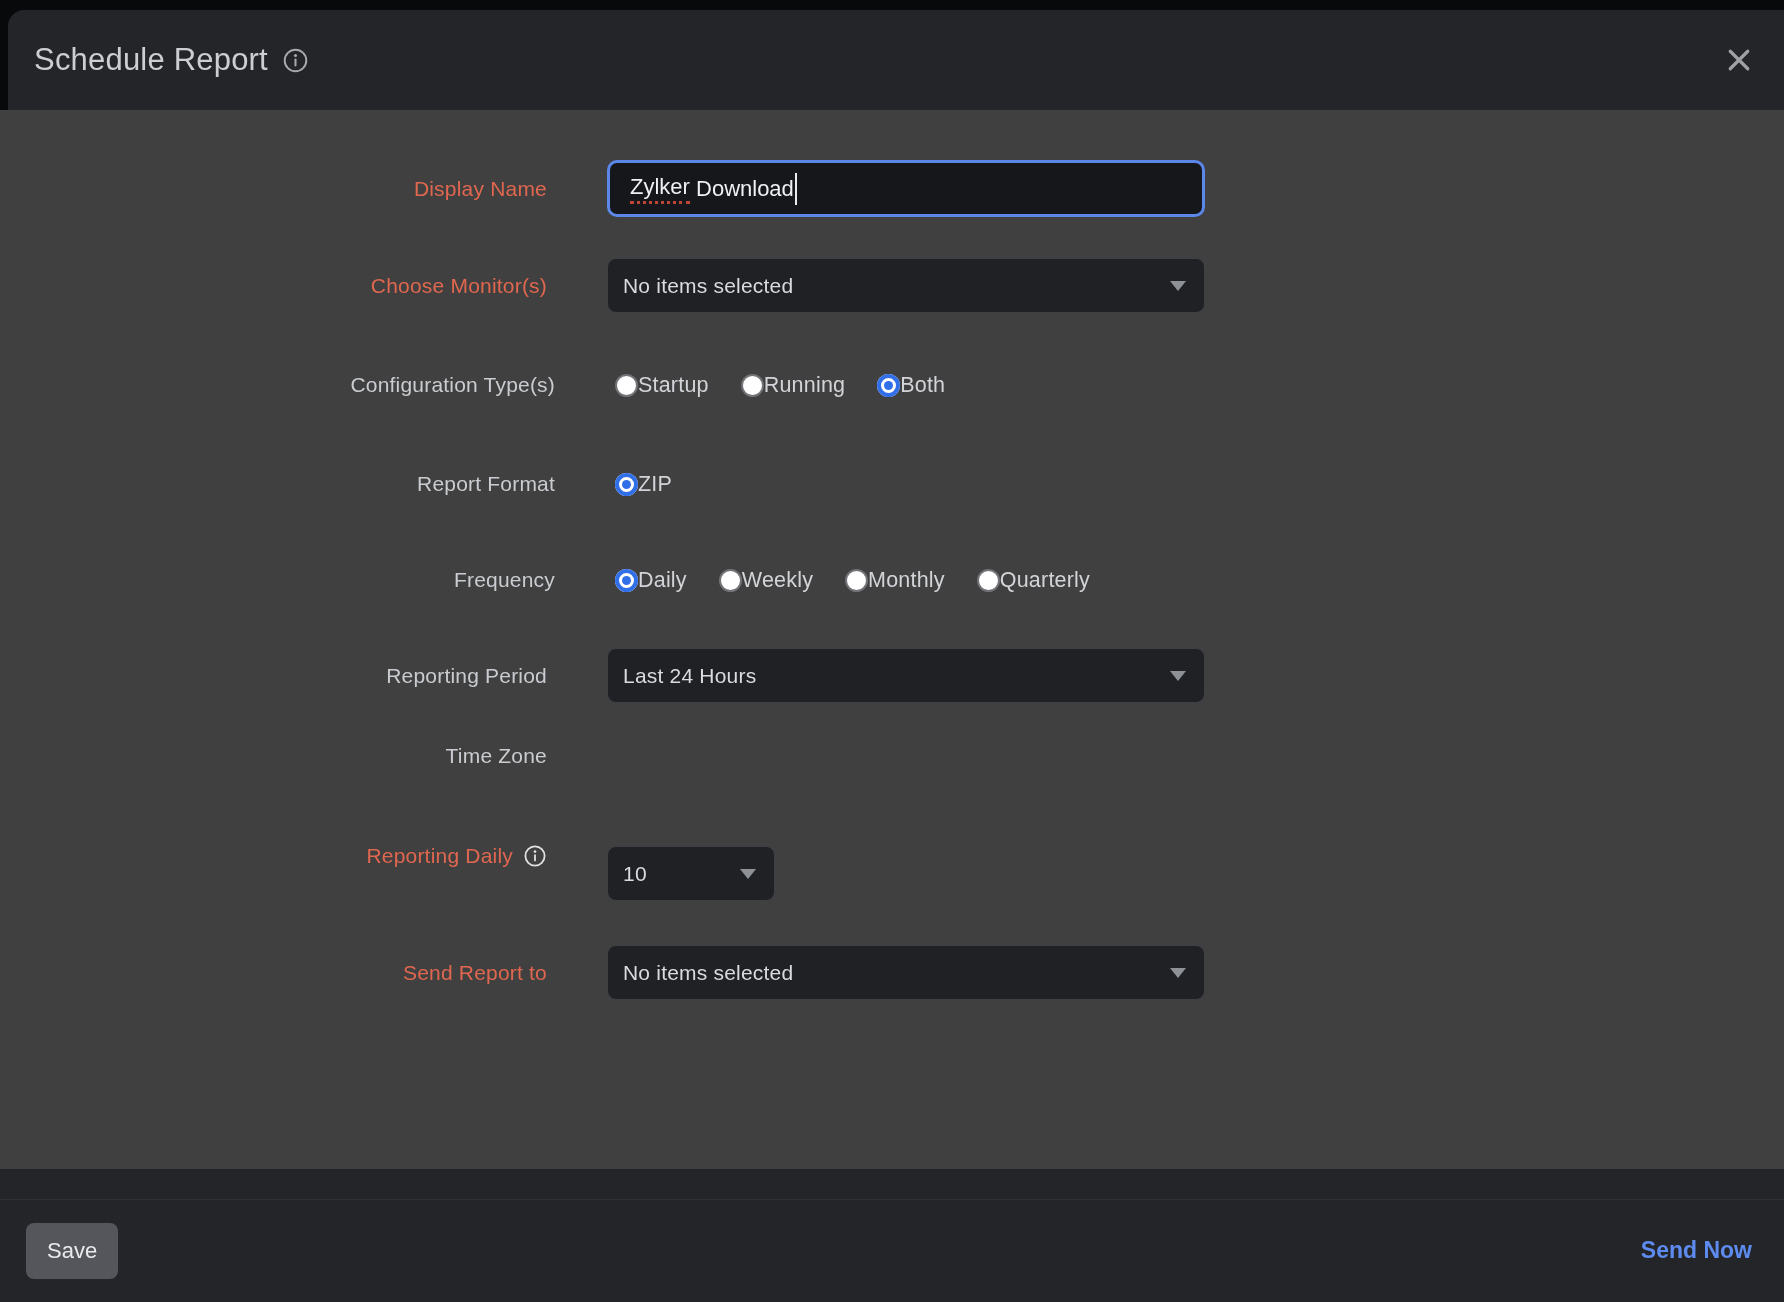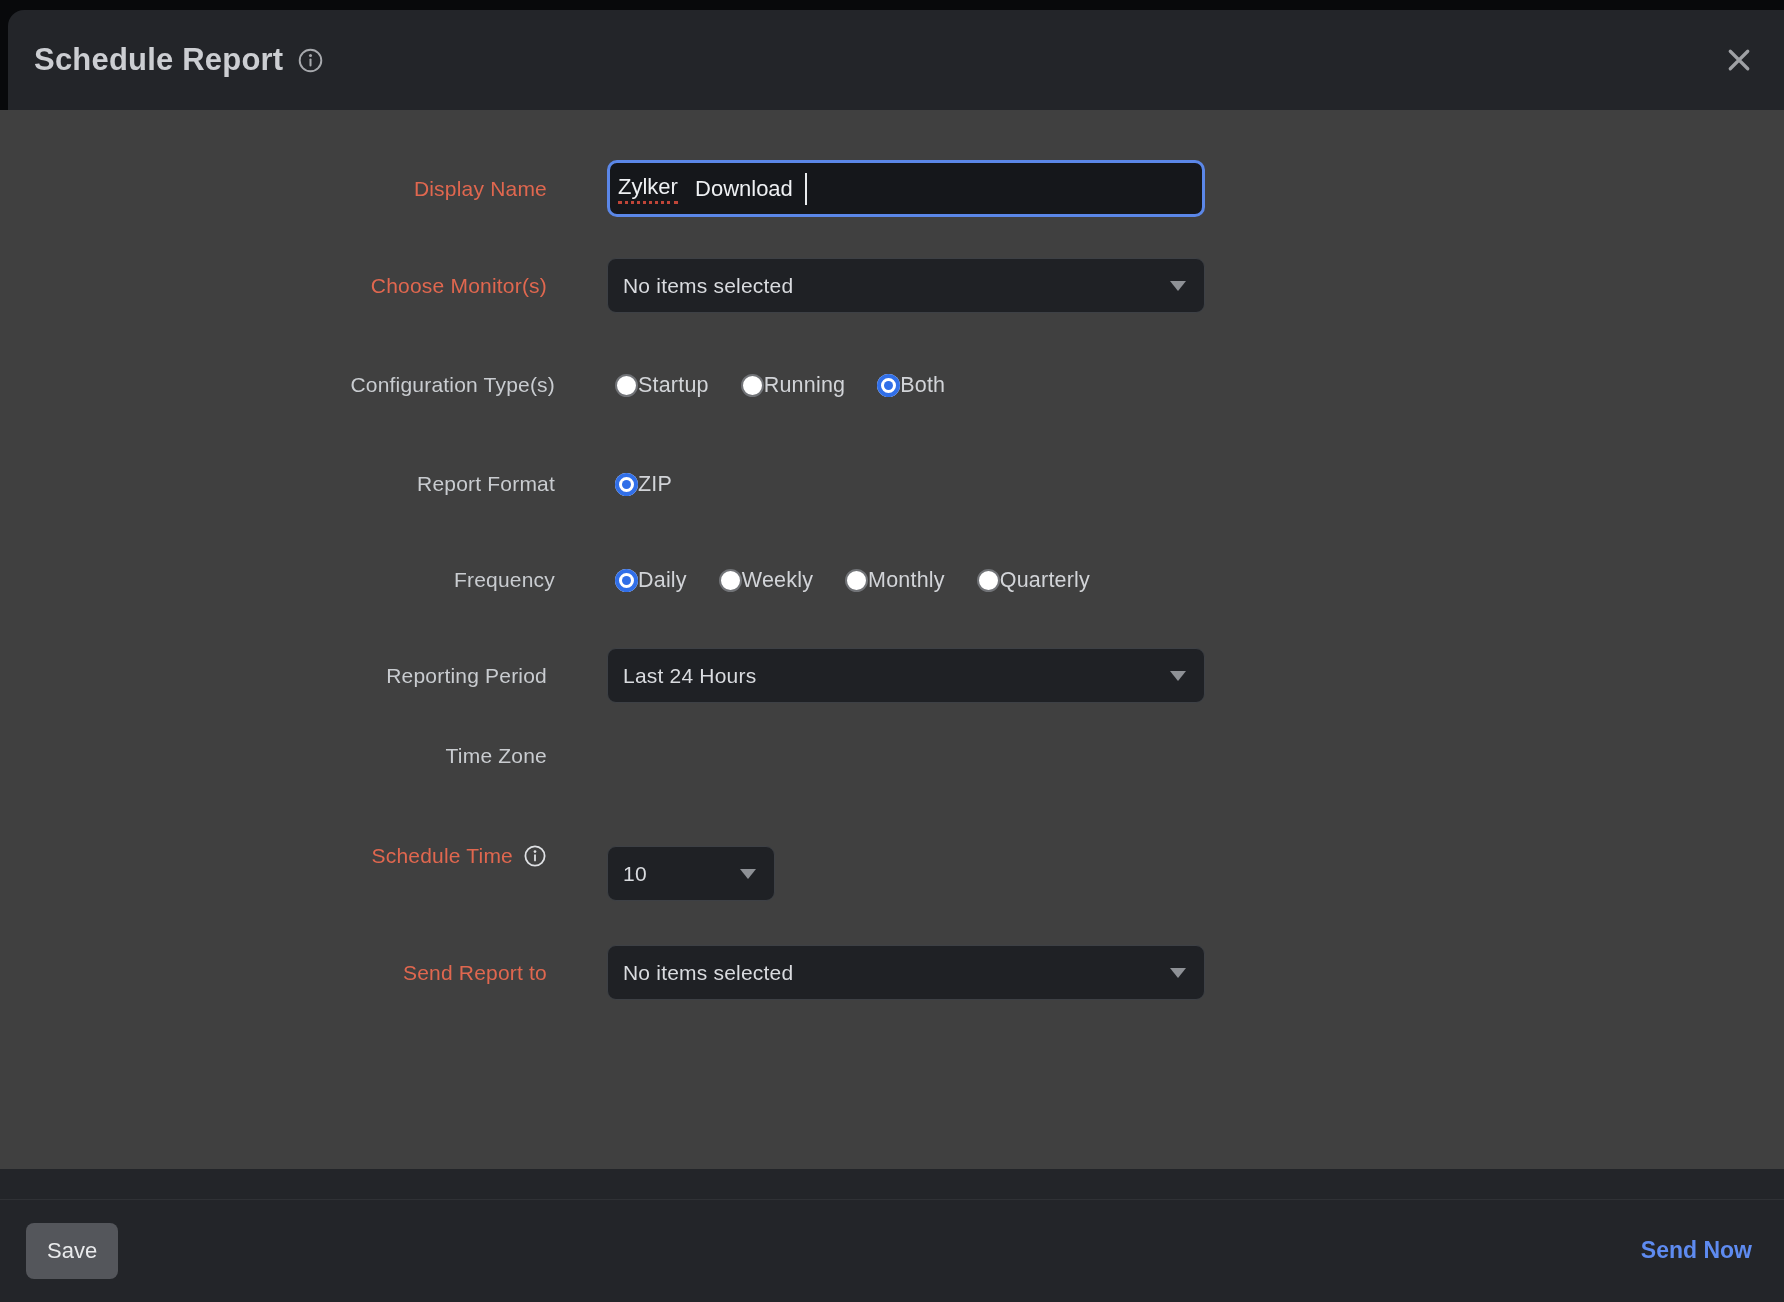--- a/index.html
+++ b/index.html
@@ -8,42 +8,42 @@
     position:relative; width:1784px; height:1302px; overflow:hidden;
     background:#08090b;
     font-family:"Liberation Sans","DejaVu Sans",sans-serif;
   }
   
   .hdr {
     position:absolute; left:8px; top:10px; right:0; height:100px;
     background:#232529; border-top-left-radius:16px;
     display:flex; align-items:center; padding:0 30px 0 26px;
   }
-  .hdr-title { font-size:31px; font-weight:700; color:#ccced2; letter-spacing:.2px; }
+  .hdr-title { font-size:31px; font-weight:400; color:#ccced2; letter-spacing:.2px; }
   .hdr-info { margin-left:14px; color:#a7a9ad; display:flex; align-items:center; }
   .hdr-close { margin-left:auto; color:#9fa1a5; display:flex; align-items:center; cursor:pointer; }
   
   .bodyarea {
     position:absolute; left:0; top:110px; right:0; height:1059px;
     background:#404040; padding-top:50px;
   }
   .row { display:flex; align-items:center; }
   .lbl {
     width:547px; text-align:right; font-size:21px; color:#c9ccd0;
     flex-shrink:0; letter-spacing:.2px;
   }
   .lbl.req { color:#e0674f; }
   .lbl.with-icon { display:flex; justify-content:flex-end; align-items:center; gap:10px; }
   .ctl { margin-left:60px; display:flex; align-items:center; }
   
   .inp {
     width:598px; height:57px; background:#15171b;
     border:3px solid #5b87e8; border-radius:10px;
-    display:flex; align-items:center; padding:0 8px;
-    font-size:22px; color:#eef0f3; cursor:text;gap:11px;
+    display:flex; align-items:center; padding:0 20px;
+    font-size:22px; color:#eef0f3; cursor:text;
   }
   .inp-text { white-space:pre; }
   .misspelled { border-bottom:3px dotted #bf4538; padding-bottom:1px; }
   .caret-bar { width:2px; height:32px; background:#e9ebee; margin-left:1px; }
   
   .dd {
     width:598px; height:55px; background:#1f2125;
     border:1px solid #3d4045; border-radius:9px;
     display:flex; align-items:center; justify-content:space-between;
     padding:0 18px 0 15px; cursor:pointer;
@@ -199,21 +199,21 @@
         </div>
       </div>
     </div>
 
     <div class="row mb-b">
       <div class="lbl">Time Zone</div>
     </div>
 
     <div class="row mb-g">
       <div class="lbl req with-icon">
-        <span>Schedule Time</span>
+        <span>Reporting Daily</span>
         <span style="color:#dfe1e4; display:flex;">
           <svg class="icon-svg" width="24" height="24" viewBox="0 0 24 24">
             <circle cx="12" cy="12" r="9.6" fill="none" stroke="currentColor" stroke-width="1.8"></circle>
             <circle cx="12" cy="7.6" r="1.35" fill="currentColor"></circle>
             <rect x="11.1" y="10.3" width="1.8" height="7" rx="0.9" fill="currentColor"></rect>
           </svg>
         </span>
       </div>
       <div class="ctl">
         <div class="dd small">

